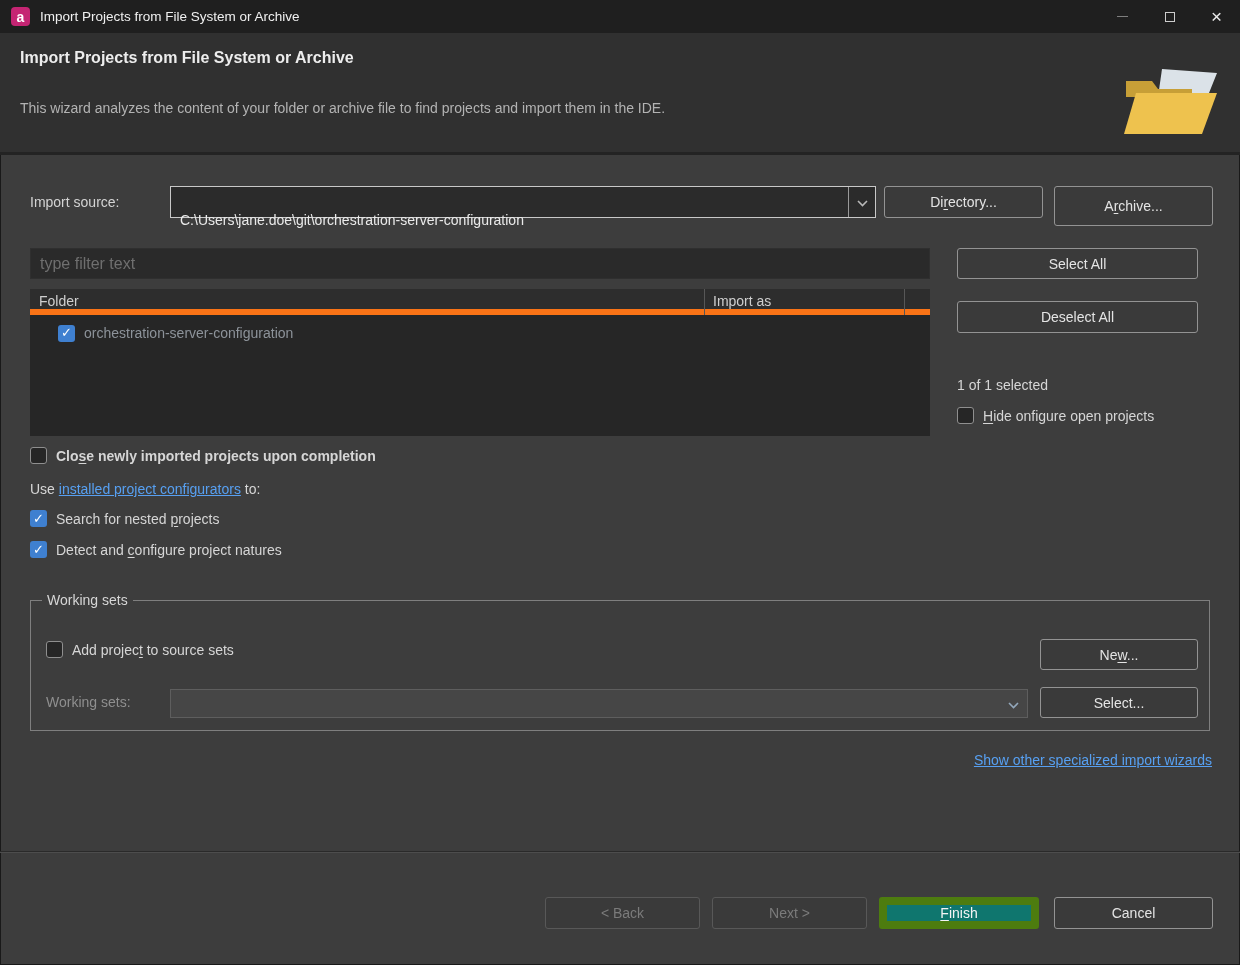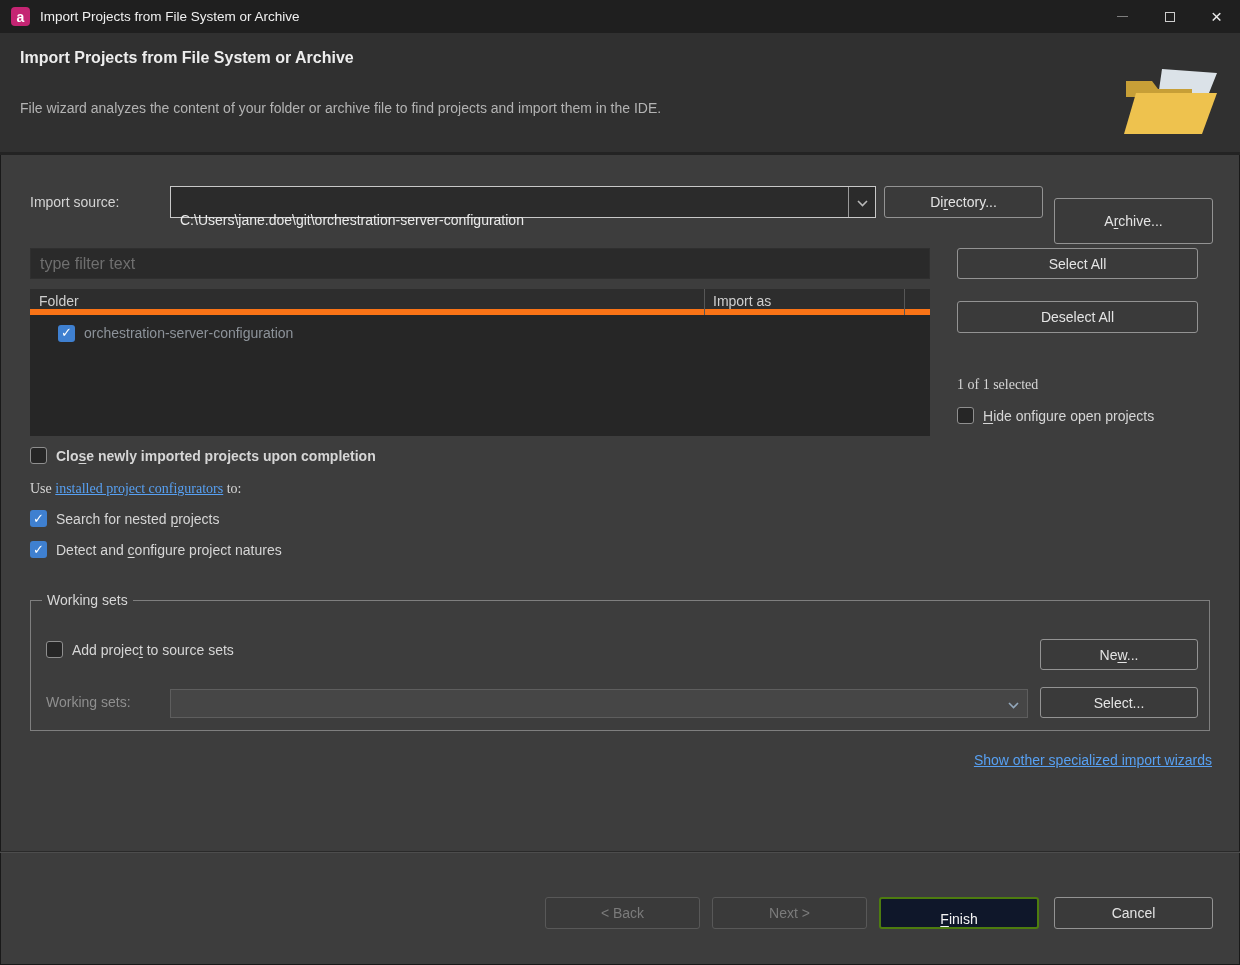--- a/index.html
+++ b/index.html
@@ -25,38 +25,38 @@
 
   
   .header { position:absolute; top:33px; left:0; width:100%; height:119px; background:#303030; }
   .header-title { position:absolute; left:20px; top:16px; font-size:16px; font-weight:bold; color:#ededed; }
   .header-desc { position:absolute; left:20px; top:67px; font-size:14px; color:#b3b3b3; }
   .folder-art { position:absolute; right:22px; top:36px; width:94px; height:66px; }
   .header-sep { position:absolute; top:152px; left:0; width:100%; height:3px; background:#232323; }
 
   
   .flabel { position:absolute; font-size:14px; color:#d4d4d4; white-space:nowrap; }
-  .inline-text { position:absolute; font-size:14px; color:#d6d6d6; white-space:nowrap;font-family:Liberation Serif, serif; }
+  .inline-text { position:absolute; font-size:14px; color:#d6d6d6; white-space:nowrap; }
   .u { text-decoration:underline; text-underline-offset:2px; }
   .link { color:#57a0f2; text-decoration:underline; cursor:pointer; }
 
   .btn { position:absolute; background:#3a3a3a; border:1px solid #939393; border-radius:3px;
          color:#e4e4e4; font-size:14px; display:flex; align-items:center; justify-content:center;
          cursor:default; white-space:nowrap; }
   .btn.disabled { color:#7b7b7b; border-color:#585858; }
-  .btn.default { border:2px solid #4d7c0f; color:#f4f4f4; background:#0f172a;align-items:flex-end; }
+  .btn.default { border:8px solid #4d7c0f; color:#f4f4f4; background:#0f766e;align-items:flex-end; }
 
   .combo { position:absolute; background:#2b2b2b; border:1px solid #c8c8c8; display:flex; align-items:center; }
   .combo-text { flex:1; padding-left:9px; font-size:14px; color:#eaeaea; white-space:nowrap; overflow:hidden;margin-top:36px; }
   .combo-arrow { width:27px; align-self:stretch; display:flex; align-items:center; justify-content:center; border-left:1px solid #9a9a9a; }
 
   #import-source-label { left:30px; top:194px; }
   #import-source-combo { left:170px; top:186px; width:706px; height:32px; }
   #directory-btn { left:884px; top:186px; width:159px; height:32px; }
-  #archive-btn   { left:1054px; top:198px; width:159px; height:46px;text-align:center; }
+  #archive-btn   { left:1054px; top:186px; width:159px; height:40px;text-align:center; }
 
   .filter-input { position:absolute; left:30px; top:248px; width:900px; height:31px;
                   background:#2a2a2a; border:1px solid #2f2f2f; color:#cfcfcf;
                   font-size:16px; padding-left:9px; font-family:inherit; outline:none; }
   .filter-input::placeholder { color:#6f6f6f; opacity:1; }
 
   #select-all-btn   { left:957px; top:248px; width:241px; height:31px; }
   #deselect-all-btn { left:957px; top:301px; width:241px; height:32px; }
 
   
@@ -122,21 +122,21 @@
         <span class="max-glyph"></span>
       </div>
       <div class="ctrl">
         <span class="close-glyph">×</span>
       </div>
     </div>
   </div>
 
   <div class="header">
     <div class="header-title">Import Projects from File System or Archive</div>
-    <div class="header-desc">File wizard analyzes the content of your folder or archive file to find projects and import them in the IDE.</div>
+    <div class="header-desc">This wizard analyzes the content of your folder or archive file to find projects and import them in the IDE.</div>
     <div class="folder-art">
       <svg width="94" height="66" viewBox="0 0 94 66">
         <polygon points="38,0 93,4 81,34 34,28" fill="#dbe2e8"></polygon>
         <polygon points="2,12 28,12 34,20 68,20 68,28 2,28" fill="#c79f37"></polygon>
         <polygon points="12,24 93,24 78,65 0,65" fill="#eec24e"></polygon>
       </svg>
     </div>
   </div>
   <div class="header-sep"></div>
 

